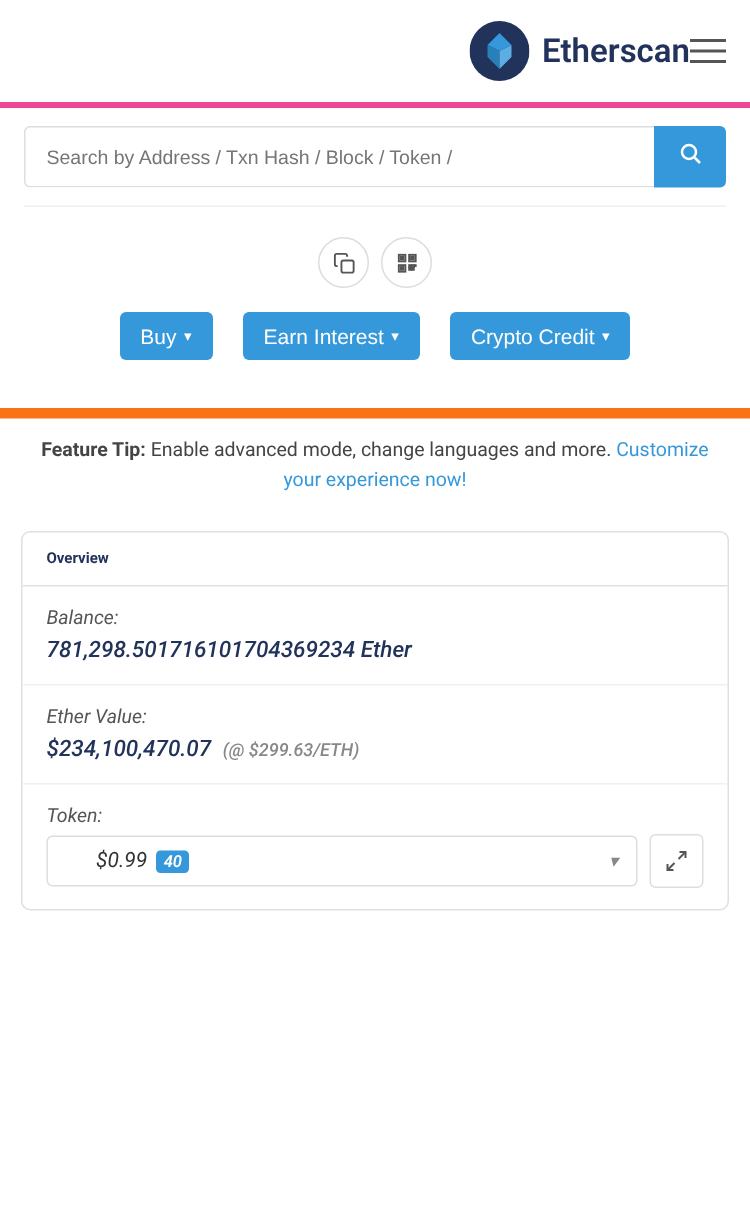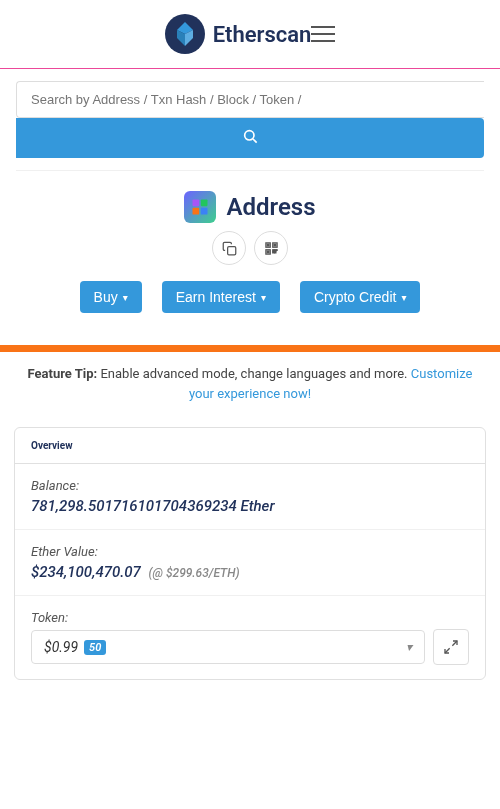--- a/index.html
+++ b/index.html
@@ -10,23 +10,23 @@
       width: 500px;
       min-height: 809px;
       color: #333;
       font-size: 14px;
     }
 
     
     .header {
       display: flex;
       align-items: center;
-      justify-content: center;
+      justify-content: flex-end;
       padding: 14px 16px;
-      border-bottom: 1px solid #ec4899;
+      border-bottom: 4px solid #ec4899;
     }
     .logo-area {
       display: flex;
       align-items: center;
       gap: 8px;
     }
     .logo-icon {
       width: 40px;
       height: 40px;
     }
@@ -46,21 +46,20 @@
       height: 2px;
       background: #555;
       display: block;
     }
 
     
     .search-area {
       padding: 12px 16px;
       display: flex;
       gap: 0;
-      flex-direction: column;
     }
     .search-input {
       flex: 1;
       padding: 10px 14px;
       border: 1px solid #ddd;
       border-right: none;
       border-radius: 4px 0 0 4px;
       font-size: 13px;
       color: #888;
       outline: none;
@@ -230,20 +229,21 @@
       border-radius: 4px;
       background: #fff;
       display: flex;
       align-items: center;
       padding: 8px 12px;
       cursor: pointer;
     }
     .token-value {
       font-size: 14px;
       color: #333;
+      margin-left: 20px;
     }
     .token-badge {
       background: #3498db;
       color: white;
       font-size: 11px;
       font-weight: 600;
       border-radius: 3px;
       padding: 1px 5px;
       margin-left: 6px;
     }
@@ -292,31 +292,20 @@
     <svg width="16" height="16" viewBox="0 0 24 24" fill="none" stroke="white" stroke-width="2.5">
       <circle cx="11" cy="11" r="7"></circle>
       <line x1="16.5" y1="16.5" x2="22" y2="22"></line>
     </svg>
   </button>
 </div>
 
 <div class="divider"></div>
 
 <div class="address-section">
-  <div class="address-title-row">
-    <div class="address-icon">
-      <svg width="20" height="20" viewBox="0 0 24 24" fill="none" xmlns="http://www.w3.org/2000/svg">
-        <rect x="3" y="3" width="8" height="8" rx="1" fill="#a855f7"></rect>
-        <rect x="13" y="3" width="8" height="8" rx="1" fill="#22c55e"></rect>
-        <rect x="3" y="13" width="8" height="8" rx="1" fill="#f97316"></rect>
-        <rect x="13" y="13" width="8" height="8" rx="1" fill="#3b82f6"></rect>
-      </svg>
-    </div>
-    <h1 class="address-title">Address</h1>
-  </div>
 
 
   <div class="address-actions">
     <button class="icon-btn" title="Copy">
       <svg width="15" height="15" viewBox="0 0 24 24" fill="none" stroke="#555" stroke-width="2">
         <rect x="9" y="9" width="13" height="13" rx="2"></rect>
         <path d="M5 15H4a2 2 0 01-2-2V4a2 2 0 012-2h9a2 2 0 012 2v1"></path>
       </svg>
     </button>
     <button class="icon-btn" title="QR Code">
@@ -374,21 +363,21 @@
         <span>$234,100,470.07</span>
         <span class="ether-value-sub">(@ $299.63/ETH)</span>
       </div>
     </div>
 
     <div class="overview-row">
       <div class="overview-label">Token:</div>
       <div class="token-row">
         <div class="token-select-wrapper">
           <span class="token-value">$0.99</span>
-          <span class="token-badge">50</span>
+          <span class="token-badge">40</span>
           <span class="token-caret">▾</span>
         </div>
         <button class="token-expand-btn">
           <svg width="16" height="16" viewBox="0 0 24 24" fill="none" stroke="#555" stroke-width="2">
             <polyline points="15 3 21 3 21 9"></polyline>
             <polyline points="9 21 3 21 3 15"></polyline>
             <line x1="21" y1="3" x2="14" y2="10"></line>
             <line x1="3" y1="21" x2="10" y2="14"></line>
           </svg>
         </button>

